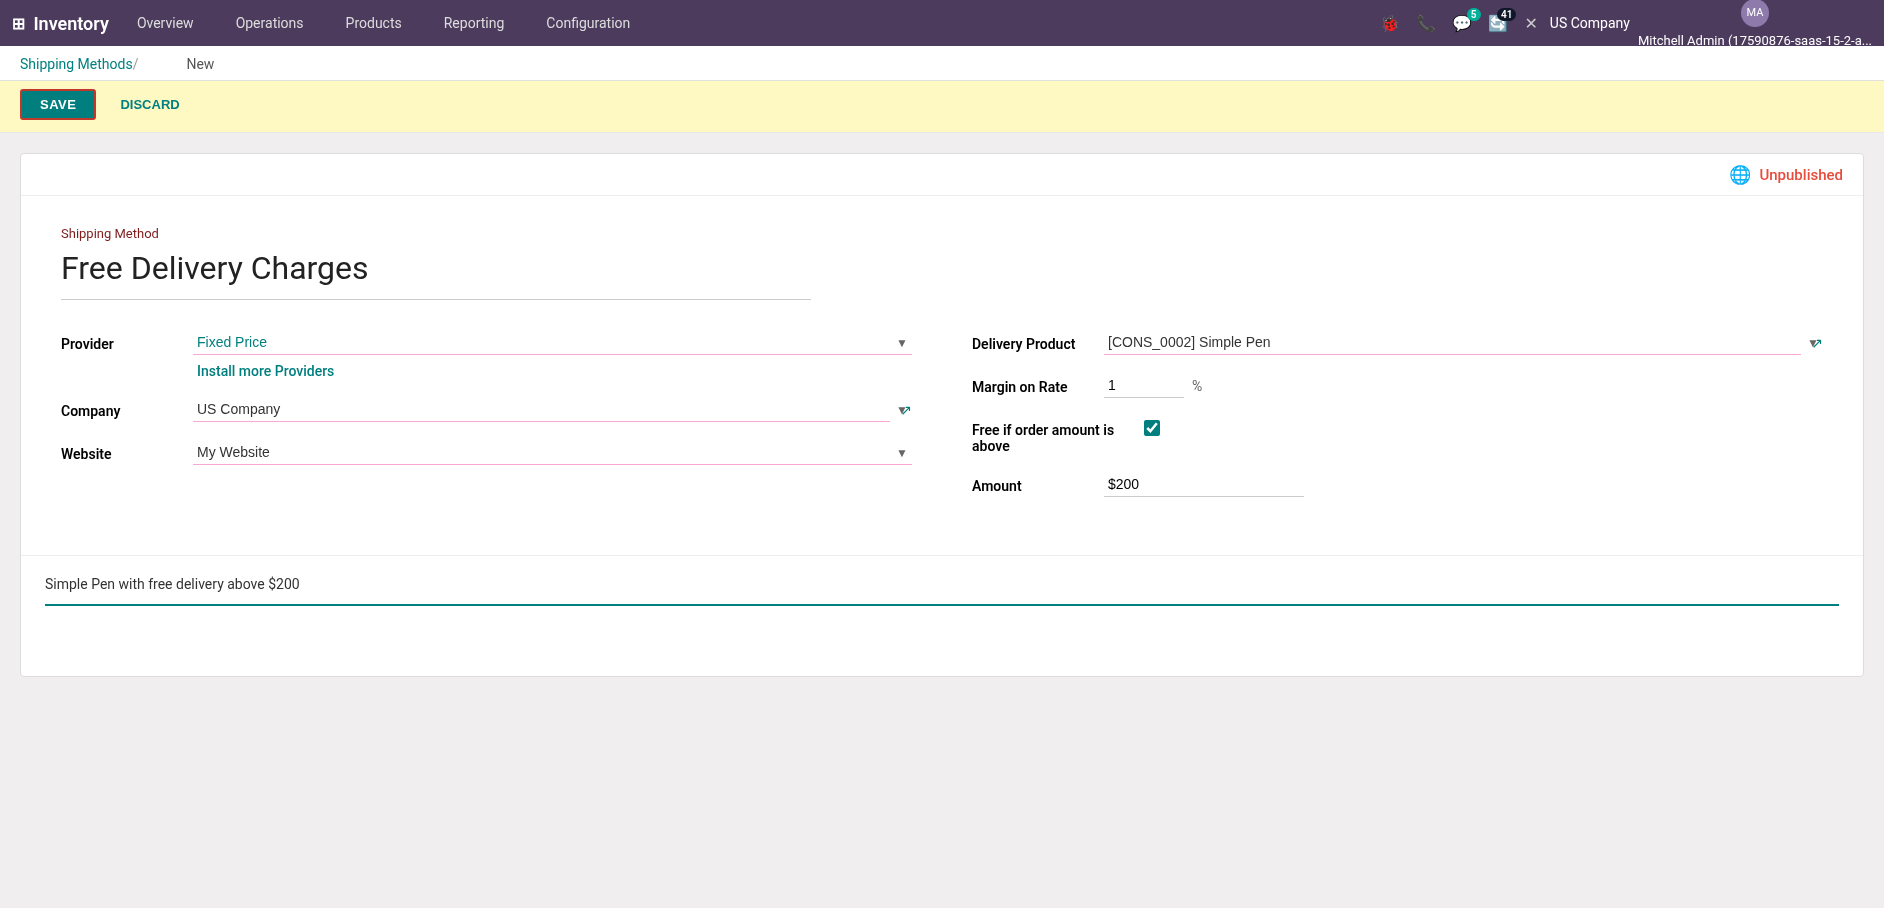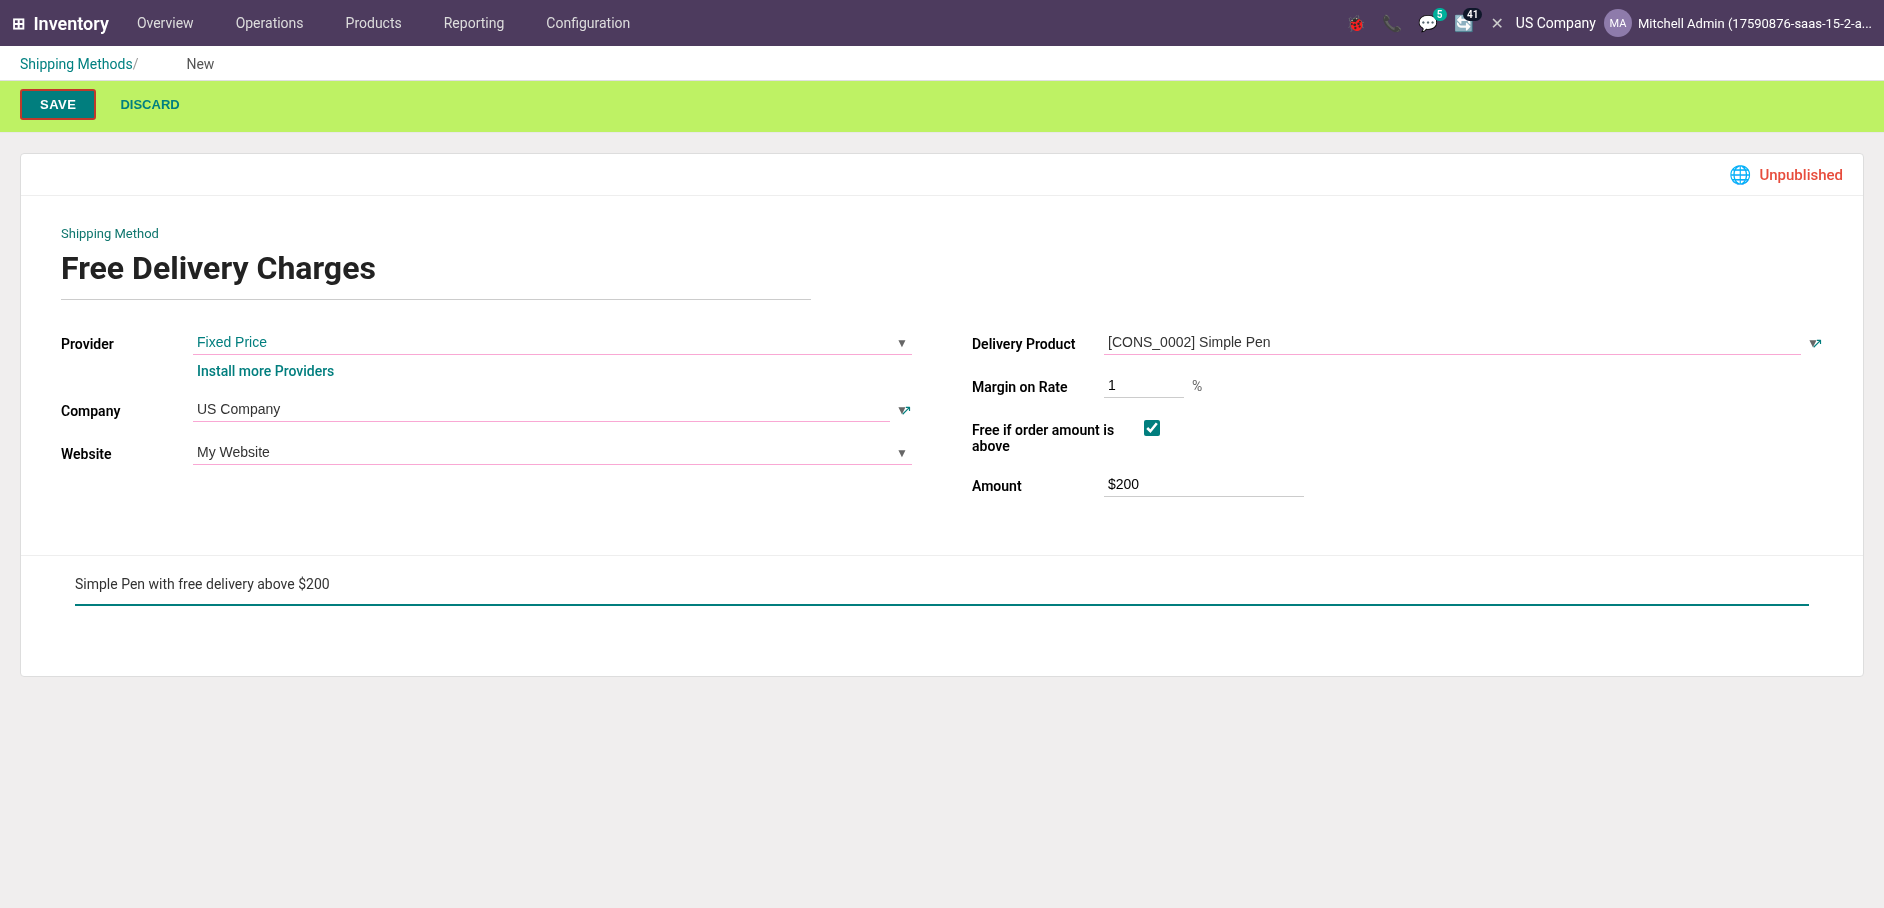--- a/index.html
+++ b/index.html
@@ -28,33 +28,33 @@
     }
     .topnav-right { display: flex; align-items: center; gap: 8px; margin-left: auto; }
     .topnav-icon { color: #ccc; font-size: 16px; cursor: pointer; padding: 4px; position: relative; }
     .badge {
       position: absolute; top: -2px; right: -4px;
       background: #00b09b; color: #fff; border-radius: 10px;
       font-size: 10px; padding: 1px 4px; font-weight: 600;
     }
     .badge-orange { background: #0f172a; }
     .company-name { color: #fff; font-size: 14px; }
-    .user-info { color: #fff; font-size: 13px; display: flex; align-items: center; gap: 6px; }
+    .user-info { color: #fff; font-size: 13px; display: flex; align-items: center; gap: 6px; flex-direction: column; }
     .avatar { width: 28px; height: 28px; border-radius: 50%; background: #8e7bab; display: flex; align-items: center; justify-content: center; color: #fff; font-size: 11px; overflow: hidden; }
 
     
     .breadcrumb-bar {
       background: #fff; padding: 10px 20px 0; border-bottom: 1px solid #e0e0e0;
     }
     .breadcrumb { display: flex; align-items: center; gap: 0; font-size: 14px; color: #008080; margin-bottom: 8px; }
     .breadcrumb-sep { color: #999; }
     .breadcrumb-current { color: #555; margin-left: 48px; }
 
     
-    .action-bar { background: #bef264; padding: 8px 20px 12px; display: flex; align-items: center; gap: 12px; border-bottom: 1px solid #e8e8e8; }
+    .action-bar { background: #fef9c3; padding: 8px 20px 12px; display: flex; align-items: center; gap: 12px; border-bottom: 1px solid #e8e8e8; }
     .btn-save {
       background: #017e7e; color: #fff; border: 2px solid #c0392b;
       padding: 6px 18px; font-size: 13px; font-weight: 700; cursor: pointer;
       border-radius: 3px; letter-spacing: 0.5px;
     }
     .btn-discard {
       background: transparent; color: #008080; border: none;
       padding: 6px 12px; font-size: 13px; cursor: pointer; font-weight: 600;
     }
 
@@ -71,23 +71,23 @@
       padding: 10px 20px; border-bottom: 1px solid #eee;
     }
     .unpublished-btn {
       display: flex; align-items: center; gap: 8px;
       color: #e74c3c; font-size: 15px; cursor: pointer; font-weight: 500;
     }
     .globe-icon { font-size: 18px; color: #999; }
 
     
     .form-body { padding: 30px 40px; }
-    .shipping-method-label { font-size: 13px; color: #0f766e; margin-bottom: 8px; }
+    .shipping-method-label { font-size: 13px; color: #7f1d1d; margin-bottom: 8px; }
     .shipping-method-title {
-      font-size: 32px; font-weight: 700; color: #222;
+      font-size: 32px; font-weight: 400; color: #222;
       border-bottom: 1px solid #ccc; padding-bottom: 12px; margin-bottom: 30px;
       max-width: 750px;
     }
 
     
     .form-columns { display: flex; gap: 60px; }
     .form-col { flex: 1; }
     .form-row {
       display: flex; align-items: flex-start;
       margin-bottom: 18px; gap: 12px;
@@ -128,21 +128,21 @@
     .tab-item {
       padding: 12px 20px; font-size: 14px; cursor: pointer; color: #555;
       border: 1px solid transparent; margin-bottom: -1px; border-radius: 3px 3px 0 0;
     }
     .tab-item.active {
       color: #e74c3c; border-color: #e74c3c; border-bottom-color: #fff;
       font-weight: 500; background: #fff;
     }
 
     
-    .tab-content { padding: 20px 54px; min-height: 120px; }
+    .tab-content { padding: 20px 24px; min-height: 120px; }
     .description-text { font-size: 14px; color: #333; }
     .description-underline {
       border-bottom: 2px solid #017e7e; margin-top: 12px;
     }
   </style>
 </head>
 <body>
 
 <nav class="topnav">
   <div class="topnav-brand">

